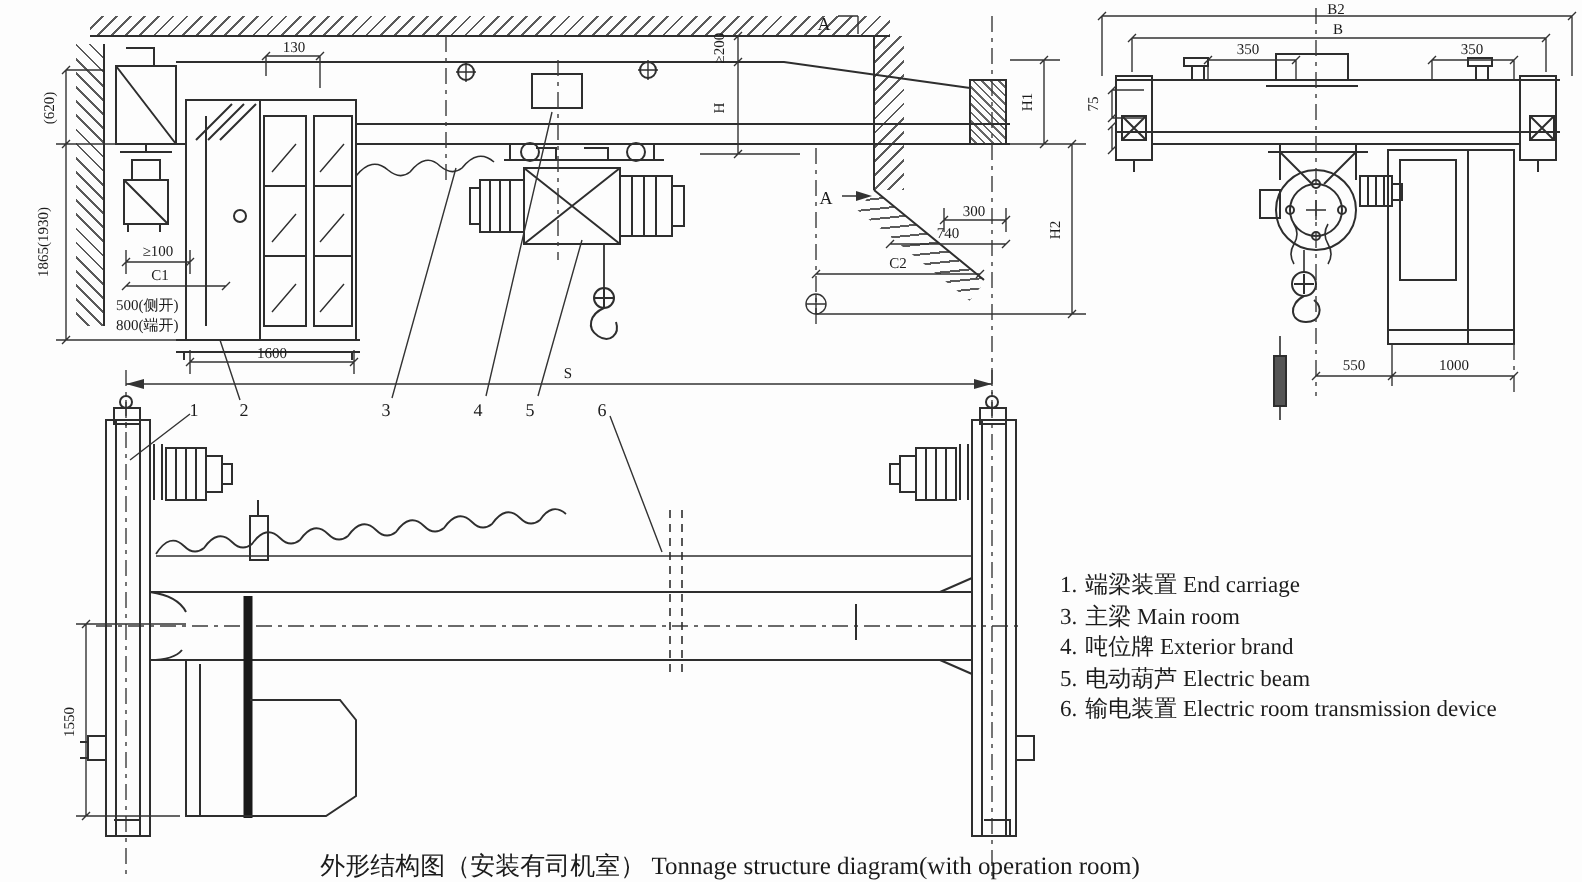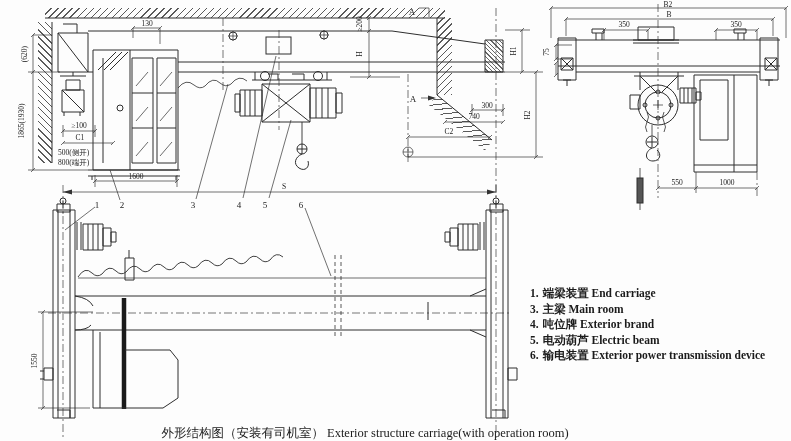--- a/index.html
+++ b/index.html
@@ -8,21 +8,21 @@
   .hatch{position:absolute;z-index:1;}
   .h45{background:repeating-linear-gradient(135deg, rgba(0,0,0,0) 0 4px, #5a5a5a 4px 5px);}
   .h135{background:repeating-linear-gradient(45deg, rgba(0,0,0,0) 0 4px, #5a5a5a 4px 5px);}
   .dense{background:repeating-linear-gradient(45deg, rgba(0,0,0,0) 0 2px, #666 2px 3px);}
   svg#draw{position:absolute;left:0;top:0;z-index:2;}
   svg text{font-family:"Liberation Serif", serif;font-size:7.5px;fill:#1c1c1c;}
   svg text.callout{font-size:9px;}
   svg text.sec{font-size:9px;}
   #legend{position:absolute;left:530px;top:286px;width:258px;z-index:3;
           font-size:11.5px;line-height:15.6px;color:#1b1b1b;}
-  .legend-item{white-space:nowrap;font-weight:bold;}
+  .legend-item{white-space:nowrap;}
   .legend-item .num{margin-right:4px;}
   #caption{position:absolute;left:80px;top:425px;width:570px;z-index:3;
            text-align:center;font-size:12.5px;color:#1b1b1b;}
 </style>
 </head>
 <body>
 
 <div id="canvas">
 
   <div class="hatch h45" style="left:45px;top:8px;width:400px;height:10px;"></div>
@@ -185,18 +185,18 @@
       <text class="callout" x="265" y="208" text-anchor="middle">5</text>
       <text class="callout" x="301" y="208" text-anchor="middle">6</text>
     </g>
   </svg>
 
   <div id="legend">
     <div class="legend-item"><span class="num">1.</span><span>端梁装置 End carriage</span></div>
     <div class="legend-item"><span class="num">3.</span><span>主梁 Main room</span></div>
     <div class="legend-item"><span class="num">4.</span><span>吨位牌 Exterior brand</span></div>
     <div class="legend-item"><span class="num">5.</span><span>电动葫芦 Electric beam</span></div>
-    <div class="legend-item"><span class="num">6.</span><span>输电装置 Exterior power transmission device</span></div>
+    <div class="legend-item"><span class="num">6.</span><span>输电装置 Electric room transmission device</span></div>
   </div>
 
-  <div id="caption">外形结构图（安装有司机室） Exterior structure carriage(with operation room)</div>
+  <div id="caption">外形结构图（安装有司机室） Tonnage structure diagram(with operation room)</div>
 
 </div>
 
 </body></html>

